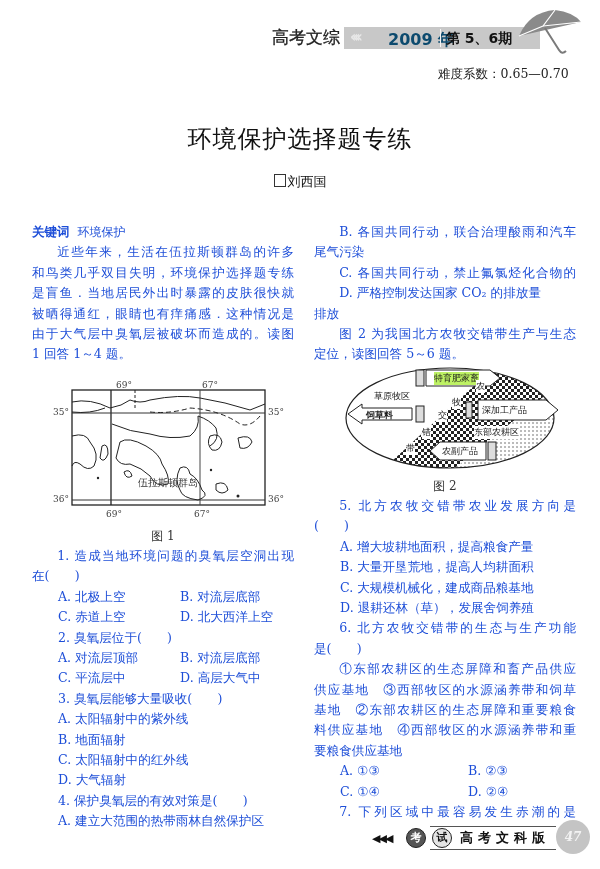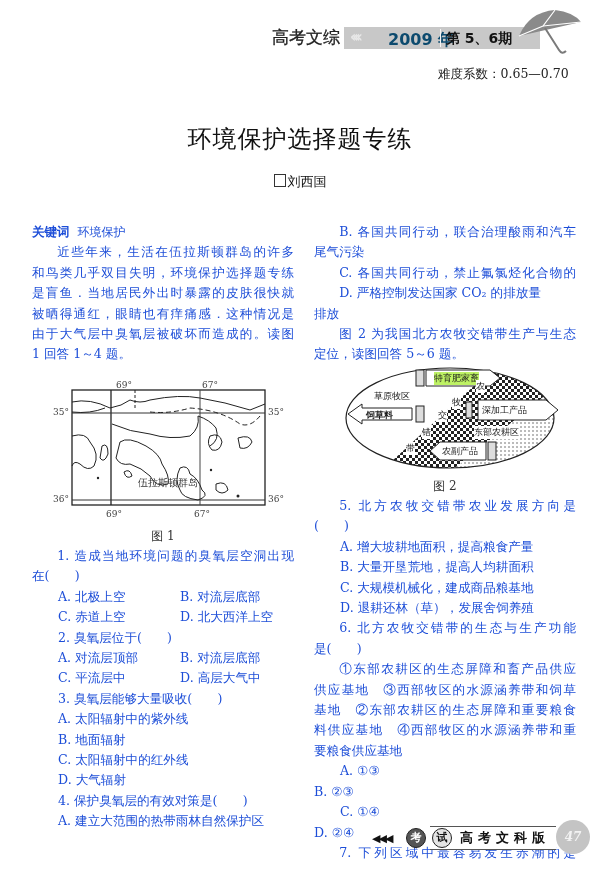--- a/index.html
+++ b/index.html
@@ -24,21 +24,21 @@
   .col { font-size:12.6px; line-height:20.4px; color:#1d4ed8; }
   .col p { margin:0; }
   .kw-label { font-family:"DejaVu Sans",sans-serif; font-weight:bold; font-size:12.5px; }
   .kw-val { font-size:12px; margin-left:8px; }
   .just { text-align:justify; text-align-last:justify; }
   .opt2 { display:flex; }
   .opt2 span { display:block; }
   .opt2 .a { width:122px; padding-left:26px; }
   .opt1 { padding-left:26px; }
   .optR { padding-left:26px; }
-  .optR2 { display:flex;flex-direction:column; }
+  .optR2 { display:flex; }
   .optR2 .a { width:128px; padding-left:26px; }
   .caption { text-align:center; font-size:12px; color:#333; }
   
   .ftr-arrows { left:372px; top:832px; font-family:"DejaVu Sans",sans-serif; font-size:11px; color:#111; letter-spacing:-2px; }
   .ftr-badge { width:18px; height:18px; border-radius:50%; background:#555; border:1.5px solid #222; color:#fff; font-family:"DejaVu Sans",sans-serif;
                font-size:11px; text-align:center; line-height:18px; font-weight:bold; }
   .ftr-badge.light { background:#e4e4e4; color:#111; }
   .ftr-bar { left:430px; top:826px; width:126px; height:22px; border:1px solid #555; border-left:none; border-right:none; background:#fff; }
   .ftr-text { left:442px; top:829px; font-family:"DejaVu Sans",sans-serif; font-size:13px; font-weight:bold; letter-spacing:5px; color:#111; }
   .ftr-page { left:556px; top:820px; width:34px; height:34px; border-radius:50%; background:#c4c4c4; color:#f2f2f2; text-align:center; line-height:34px;

